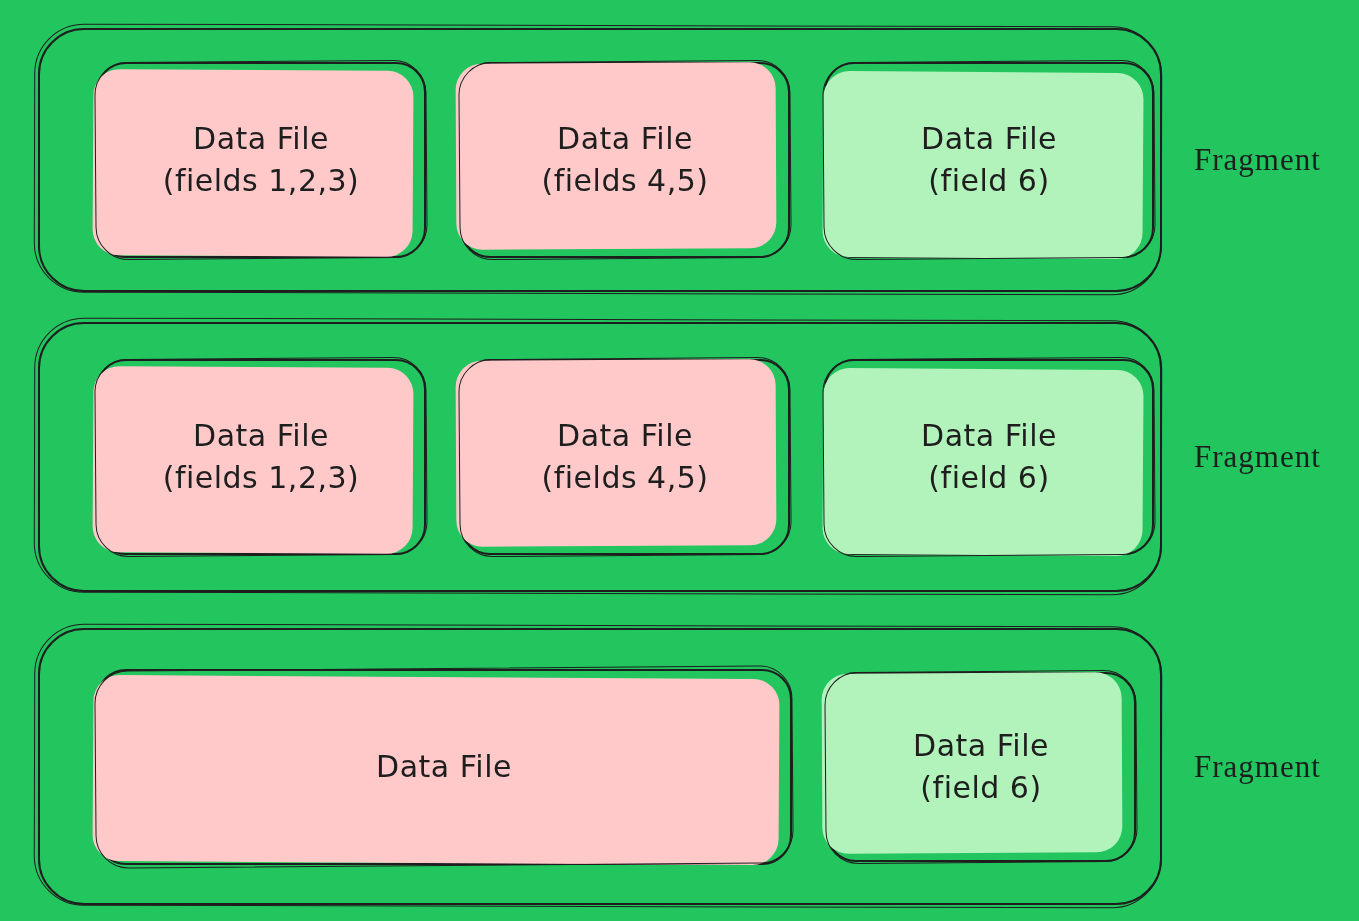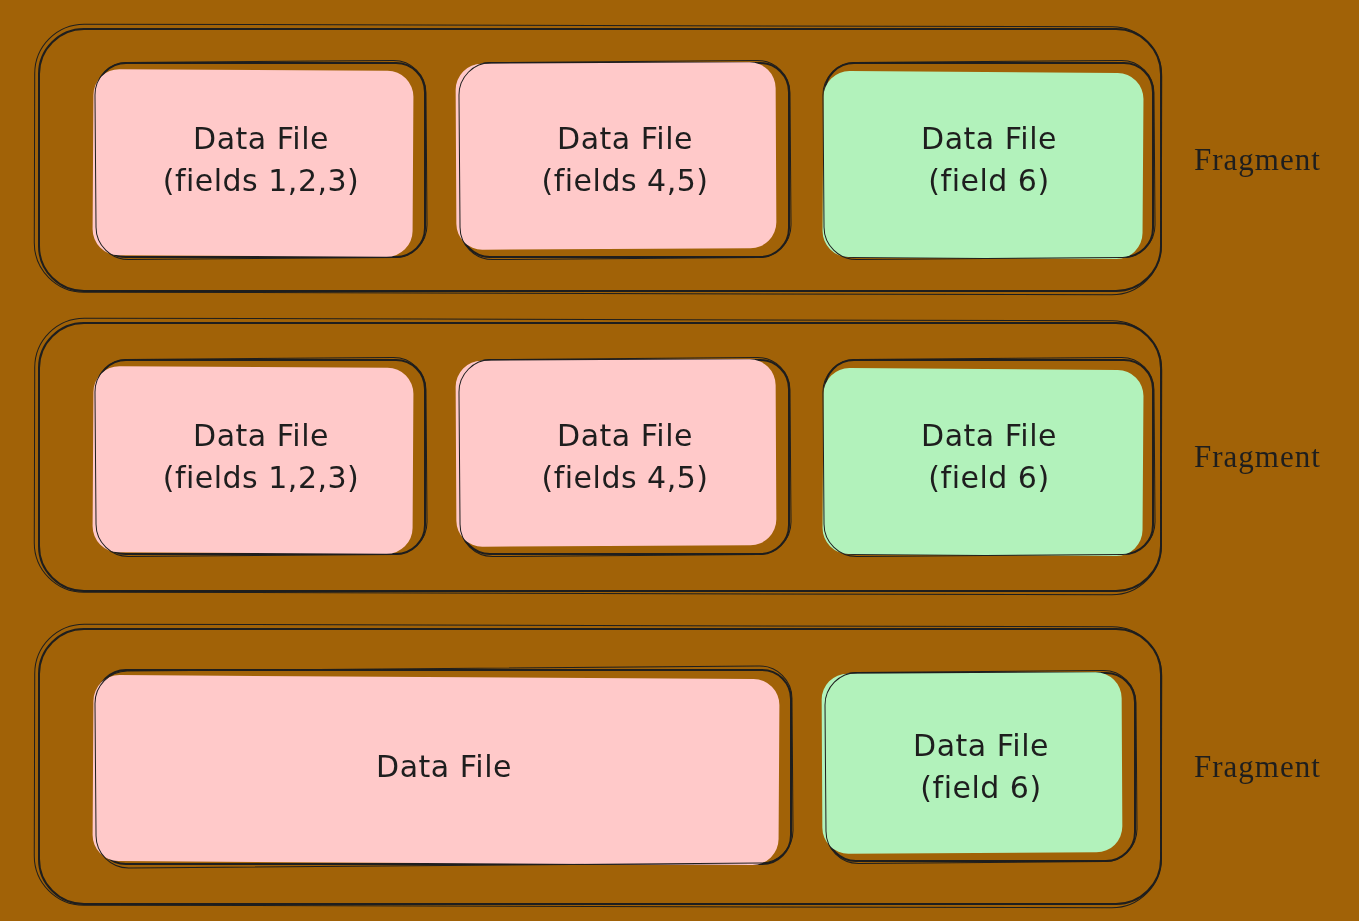--- a/index.html
+++ b/index.html
@@ -96,21 +96,21 @@
     margin-left: 32px;
     font-size: 31px;
     letter-spacing: 1px;
     white-space: nowrap;
     font-family: Liberation Serif, serif;
   }
 </style>
 </head>
 <body>
 
-<div class="canvas" style="background: #a16207; color: rgb(30, 30, 30);">
+<div class="canvas" style="background: #22c55e; color: rgb(30, 30, 30);">
 
   <div class="row row1">
     <div class="frag">
       <div class="box b330" style="--fill: #ffc9c9;">
         <div class="fill"></div>
         <div class="line">Data File</div>
         <div class="line">(fields 1,2,3)</div>
       </div>
       <div class="box b330" style="--fill: #ffc9c9;">
         <div class="fill"></div>

